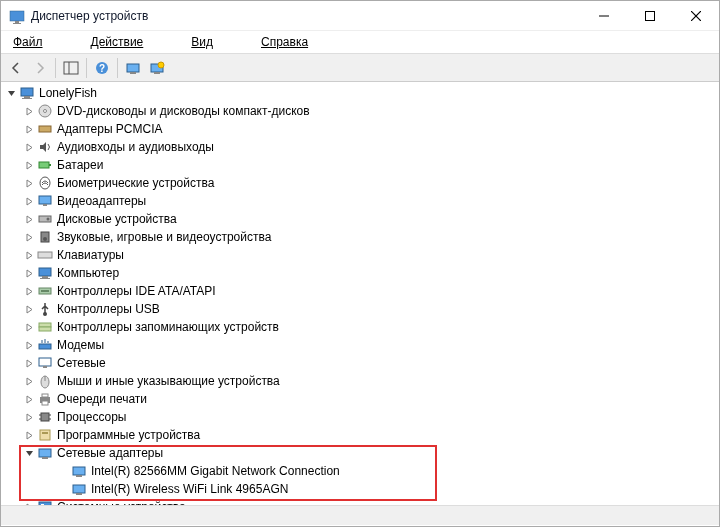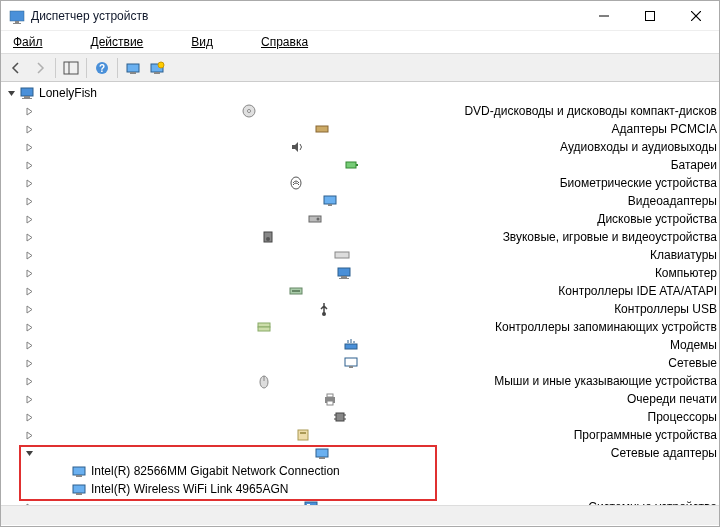--- a/index.html
+++ b/index.html
@@ -27,21 +27,21 @@
     .tree-container::-webkit-scrollbar { width: 16px; }
     .tree-container::-webkit-scrollbar-track { background: #f0f0f0; }
     .tree-container::-webkit-scrollbar-thumb { background: #c0c0c0; border: 1px solid #a0a0a0; }
     
     .tree-node { display: flex; align-items: center; height: 18px; white-space: nowrap; }
     .expander { width: 16px; height: 16px; display: flex; align-items: center; justify-content: center; cursor: default; }
     .expander svg { width: 9px; height: 9px; }
     .node-icon { width: 16px; height: 16px; margin-right: 4px; display: inline-flex; align-items: center; justify-content: center; }
     .node-label { font-size: 12px; }
     .indent-1 { padding-left: 0px; }
-    .indent-2 { padding-left: 18px; justify-content: space-between; }
+    .indent-2 { padding-left: 18px; }
     .indent-3 { padding-left: 36px; text-align: center; }
     
     .highlight-box { position: absolute; border: 2px solid #e03030; pointer-events: none; }
     
     
     .statusbar { height: 20px; background: #f0f0f0; border-top: 1px solid #ddd; }
     
     .spacer { width: 16px; }
   </style>
 </head>

